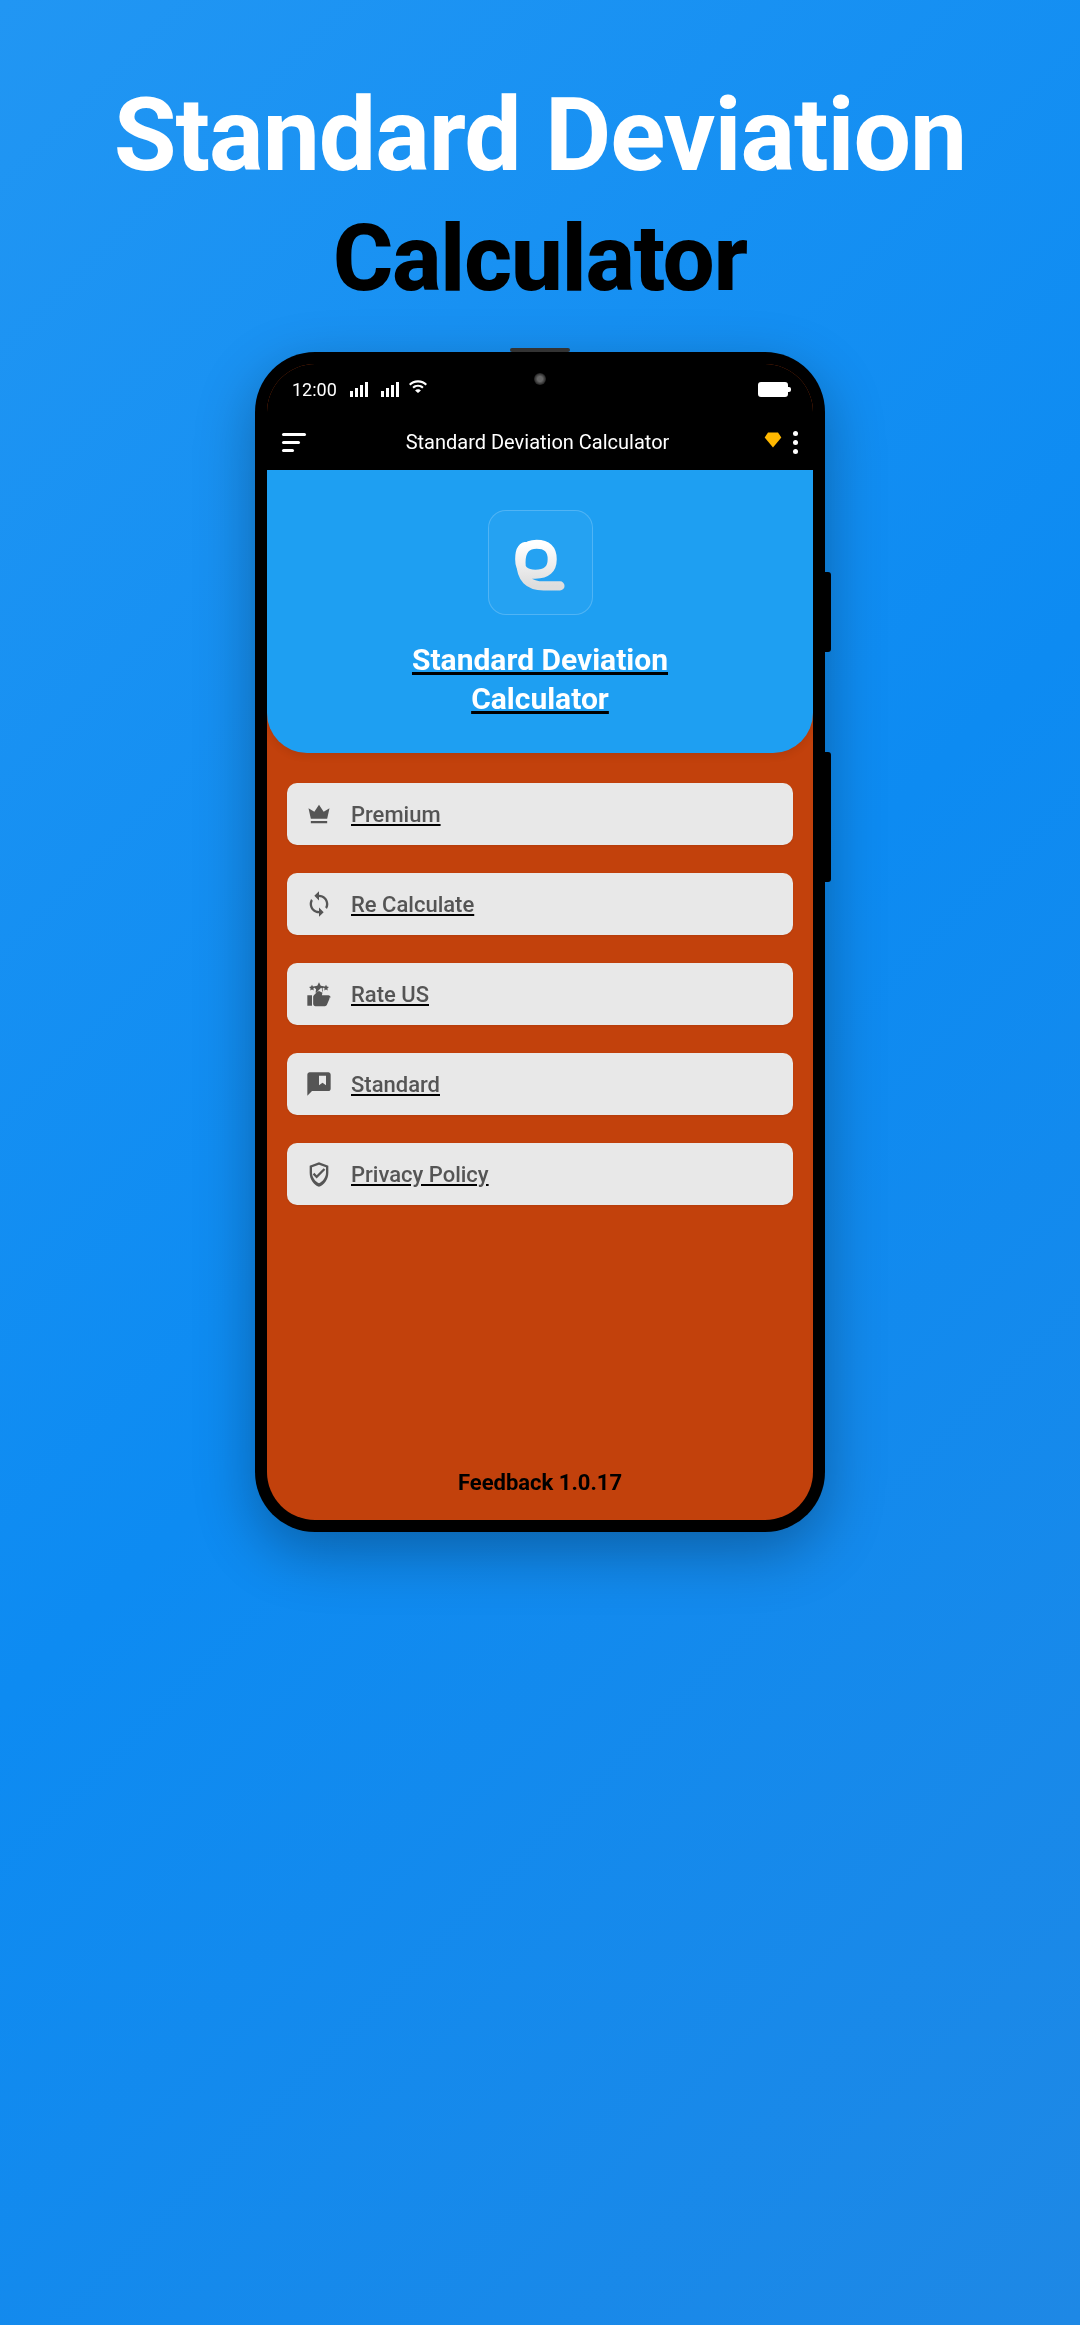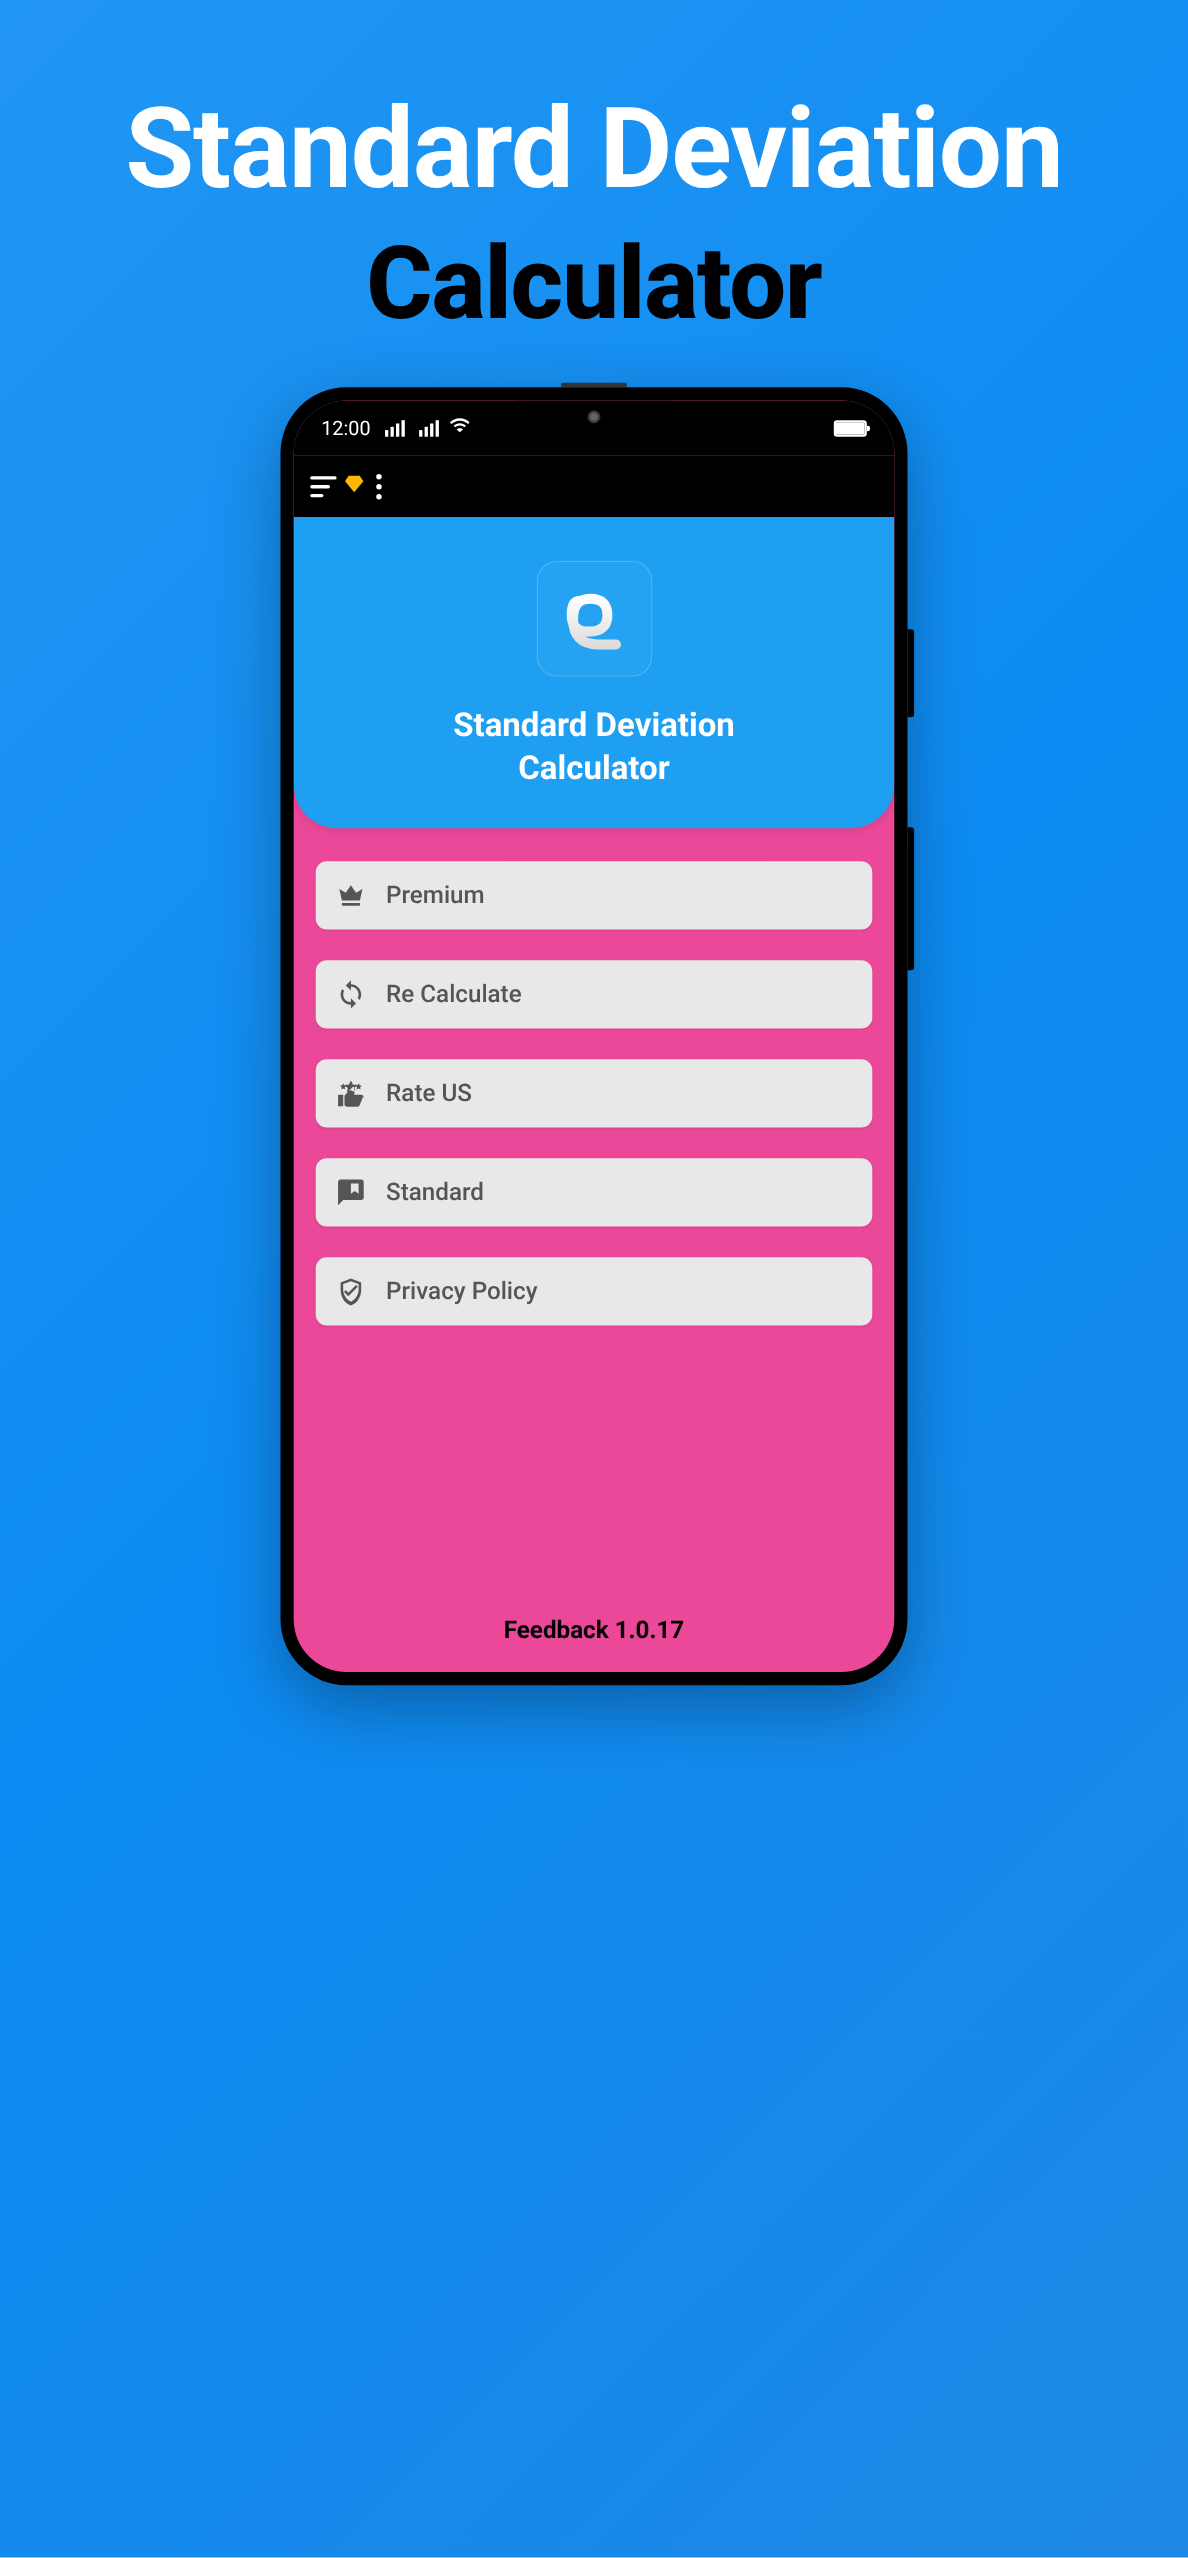--- a/index.html
+++ b/index.html
@@ -65,24 +65,25 @@
   top: 400px;
   width: 6px;
   height: 130px;
   background: #000;
   border-radius: 0 3px 3px 0;
 }
 
 .phone-screen {
   width: 100%;
   height: 100%;
-  background: #ec4899;
+  background: #c2410c;
   border-radius: 48px;
   overflow: hidden;
   position: relative;
+  text-decoration: underline;
 }
 
 .notch {
   position: absolute;
   top: 0;
   left: 50%;
   transform: translateX(-50%);
   width: 140px;
   height: 30px;
   background: #000;
@@ -252,20 +253,21 @@
           </div>
       </div>
     </div>
 
     <div class="app-bar">
       <div class="menu-btn">
         <span></span>
           <span></span>
           <span></span>
       </div>
+      <div class="app-title">Standard Deviation Calculator</div>
       <div class="diamond-icon">
         <svg viewBox="0 0 24 24" fill="#FFB800">
             <path d="M6 3h12l4 6-10 12L2 9l4-6z"></path>
           </svg>
       </div>
       <div class="more-dots">
         <span></span>
           <span></span>
           <span></span>
       </div>

